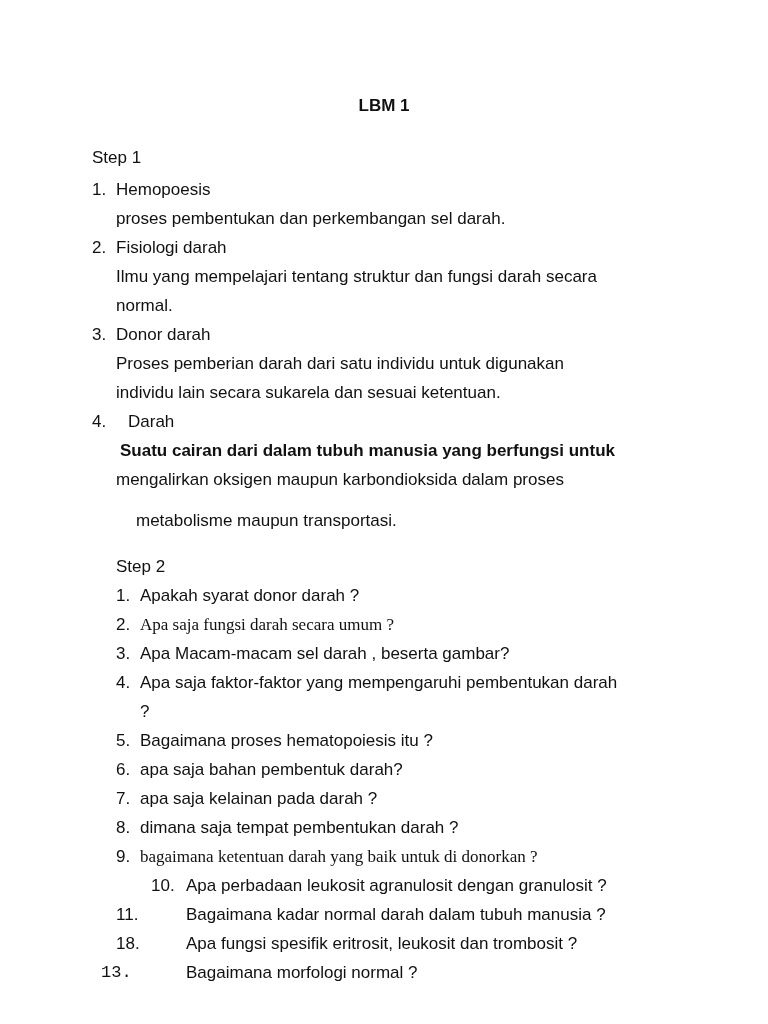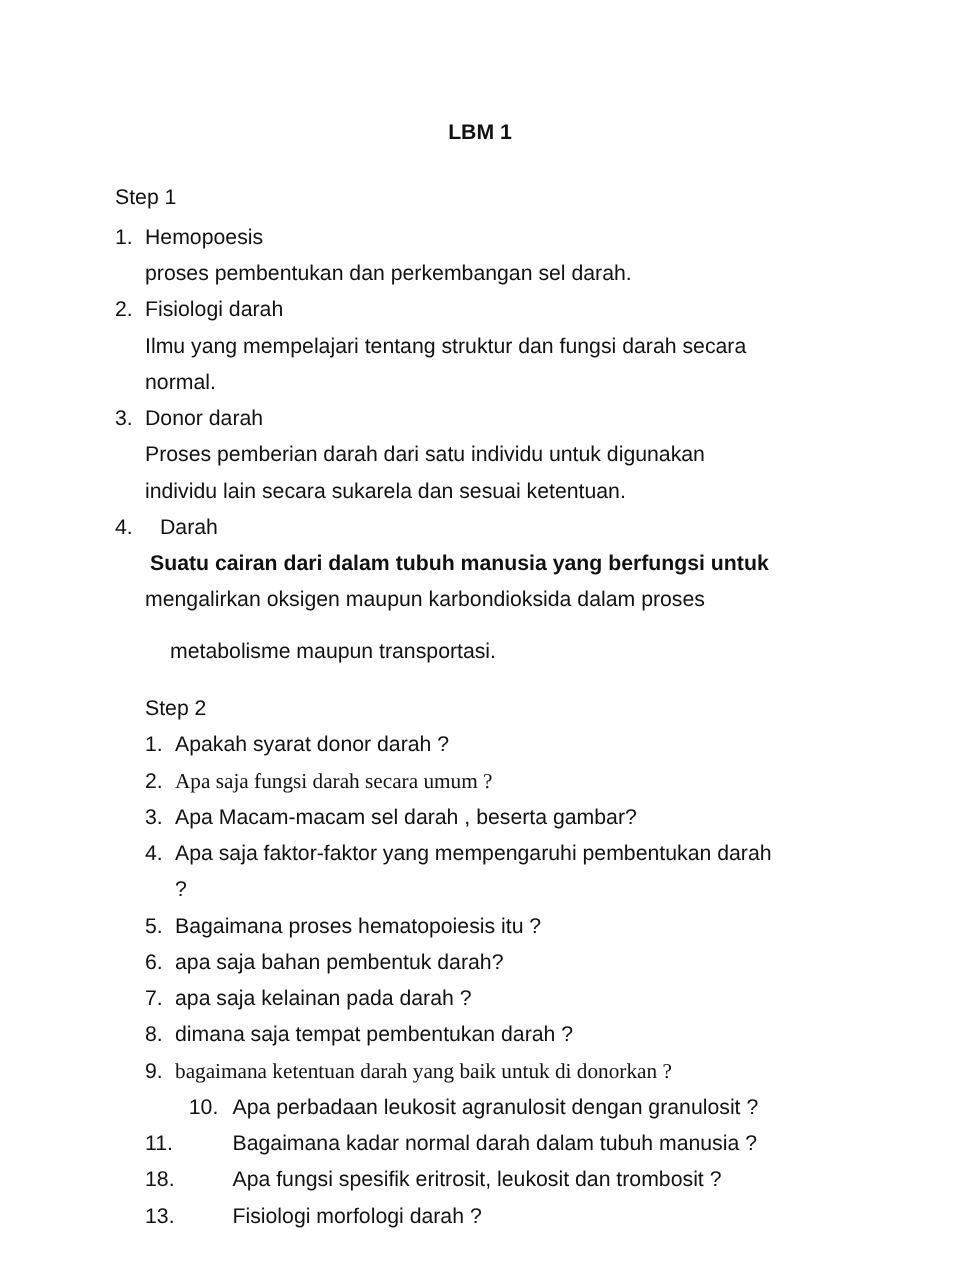--- a/index.html
+++ b/index.html
@@ -76,15 +76,15 @@
 
   <div class="num" style="top:876px;left:116px;margin-left:35px;">10.</div>
   <div class="line" style="top:876px;left:186px;">Apa perbadaan leukosit agranulosit dengan granulosit ?</div>
 
   <div class="num" style="top:905px;left:116px;">11.</div>
   <div class="line" style="top:905px;left:186px;">Bagaimana kadar normal darah dalam tubuh manusia ?</div>
 
   <div class="num" style="top:934px;left:116px;">18.</div>
   <div class="line" style="top:934px;left:186px;">Apa fungsi spesifik eritrosit, leukosit dan trombosit ?</div>
 
-  <div class="num" style="top:963px;left:116px;">13.</div>
-  <div class="line" style="top:963px;left:186px;">Fisiologi morfologi darah ?</div>
+  <div class="num" style="top:963px;left:101px;font-family:Liberation Mono, monospace;">13.</div>
+  <div class="line" style="top:963px;left:186px;">Bagaimana morfologi normal ?</div>
 </div>
 
 </body></html>

